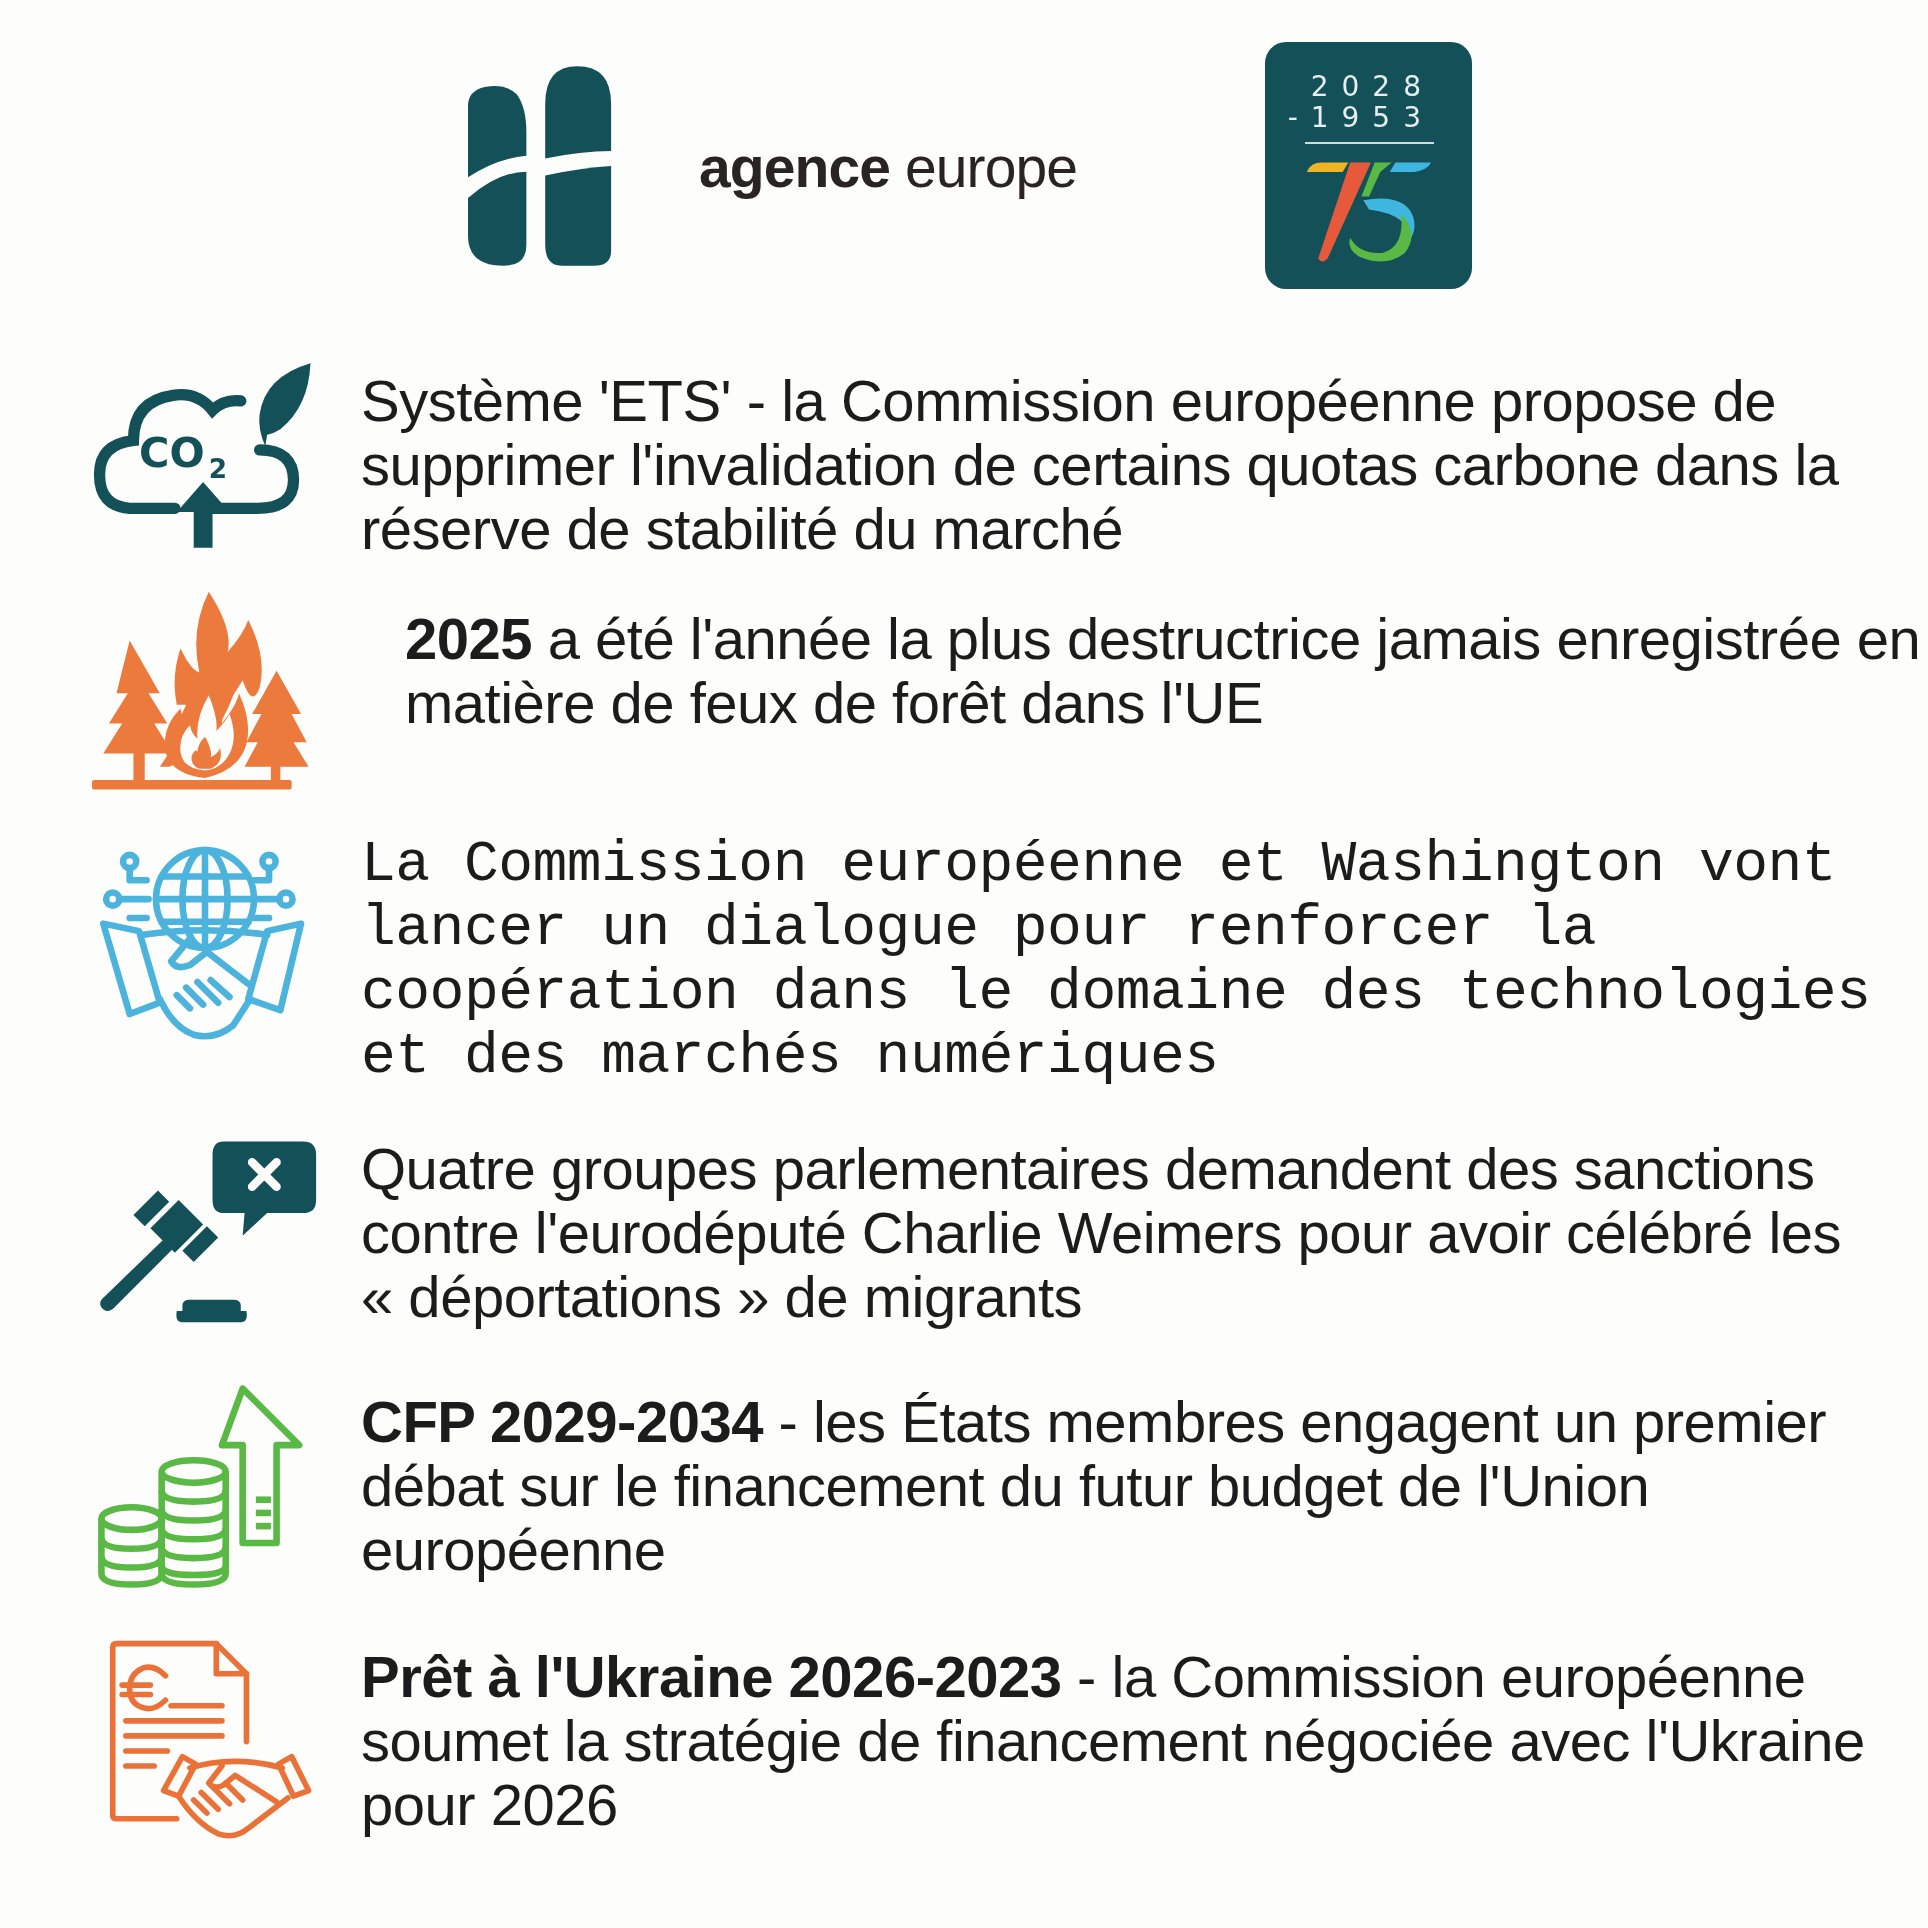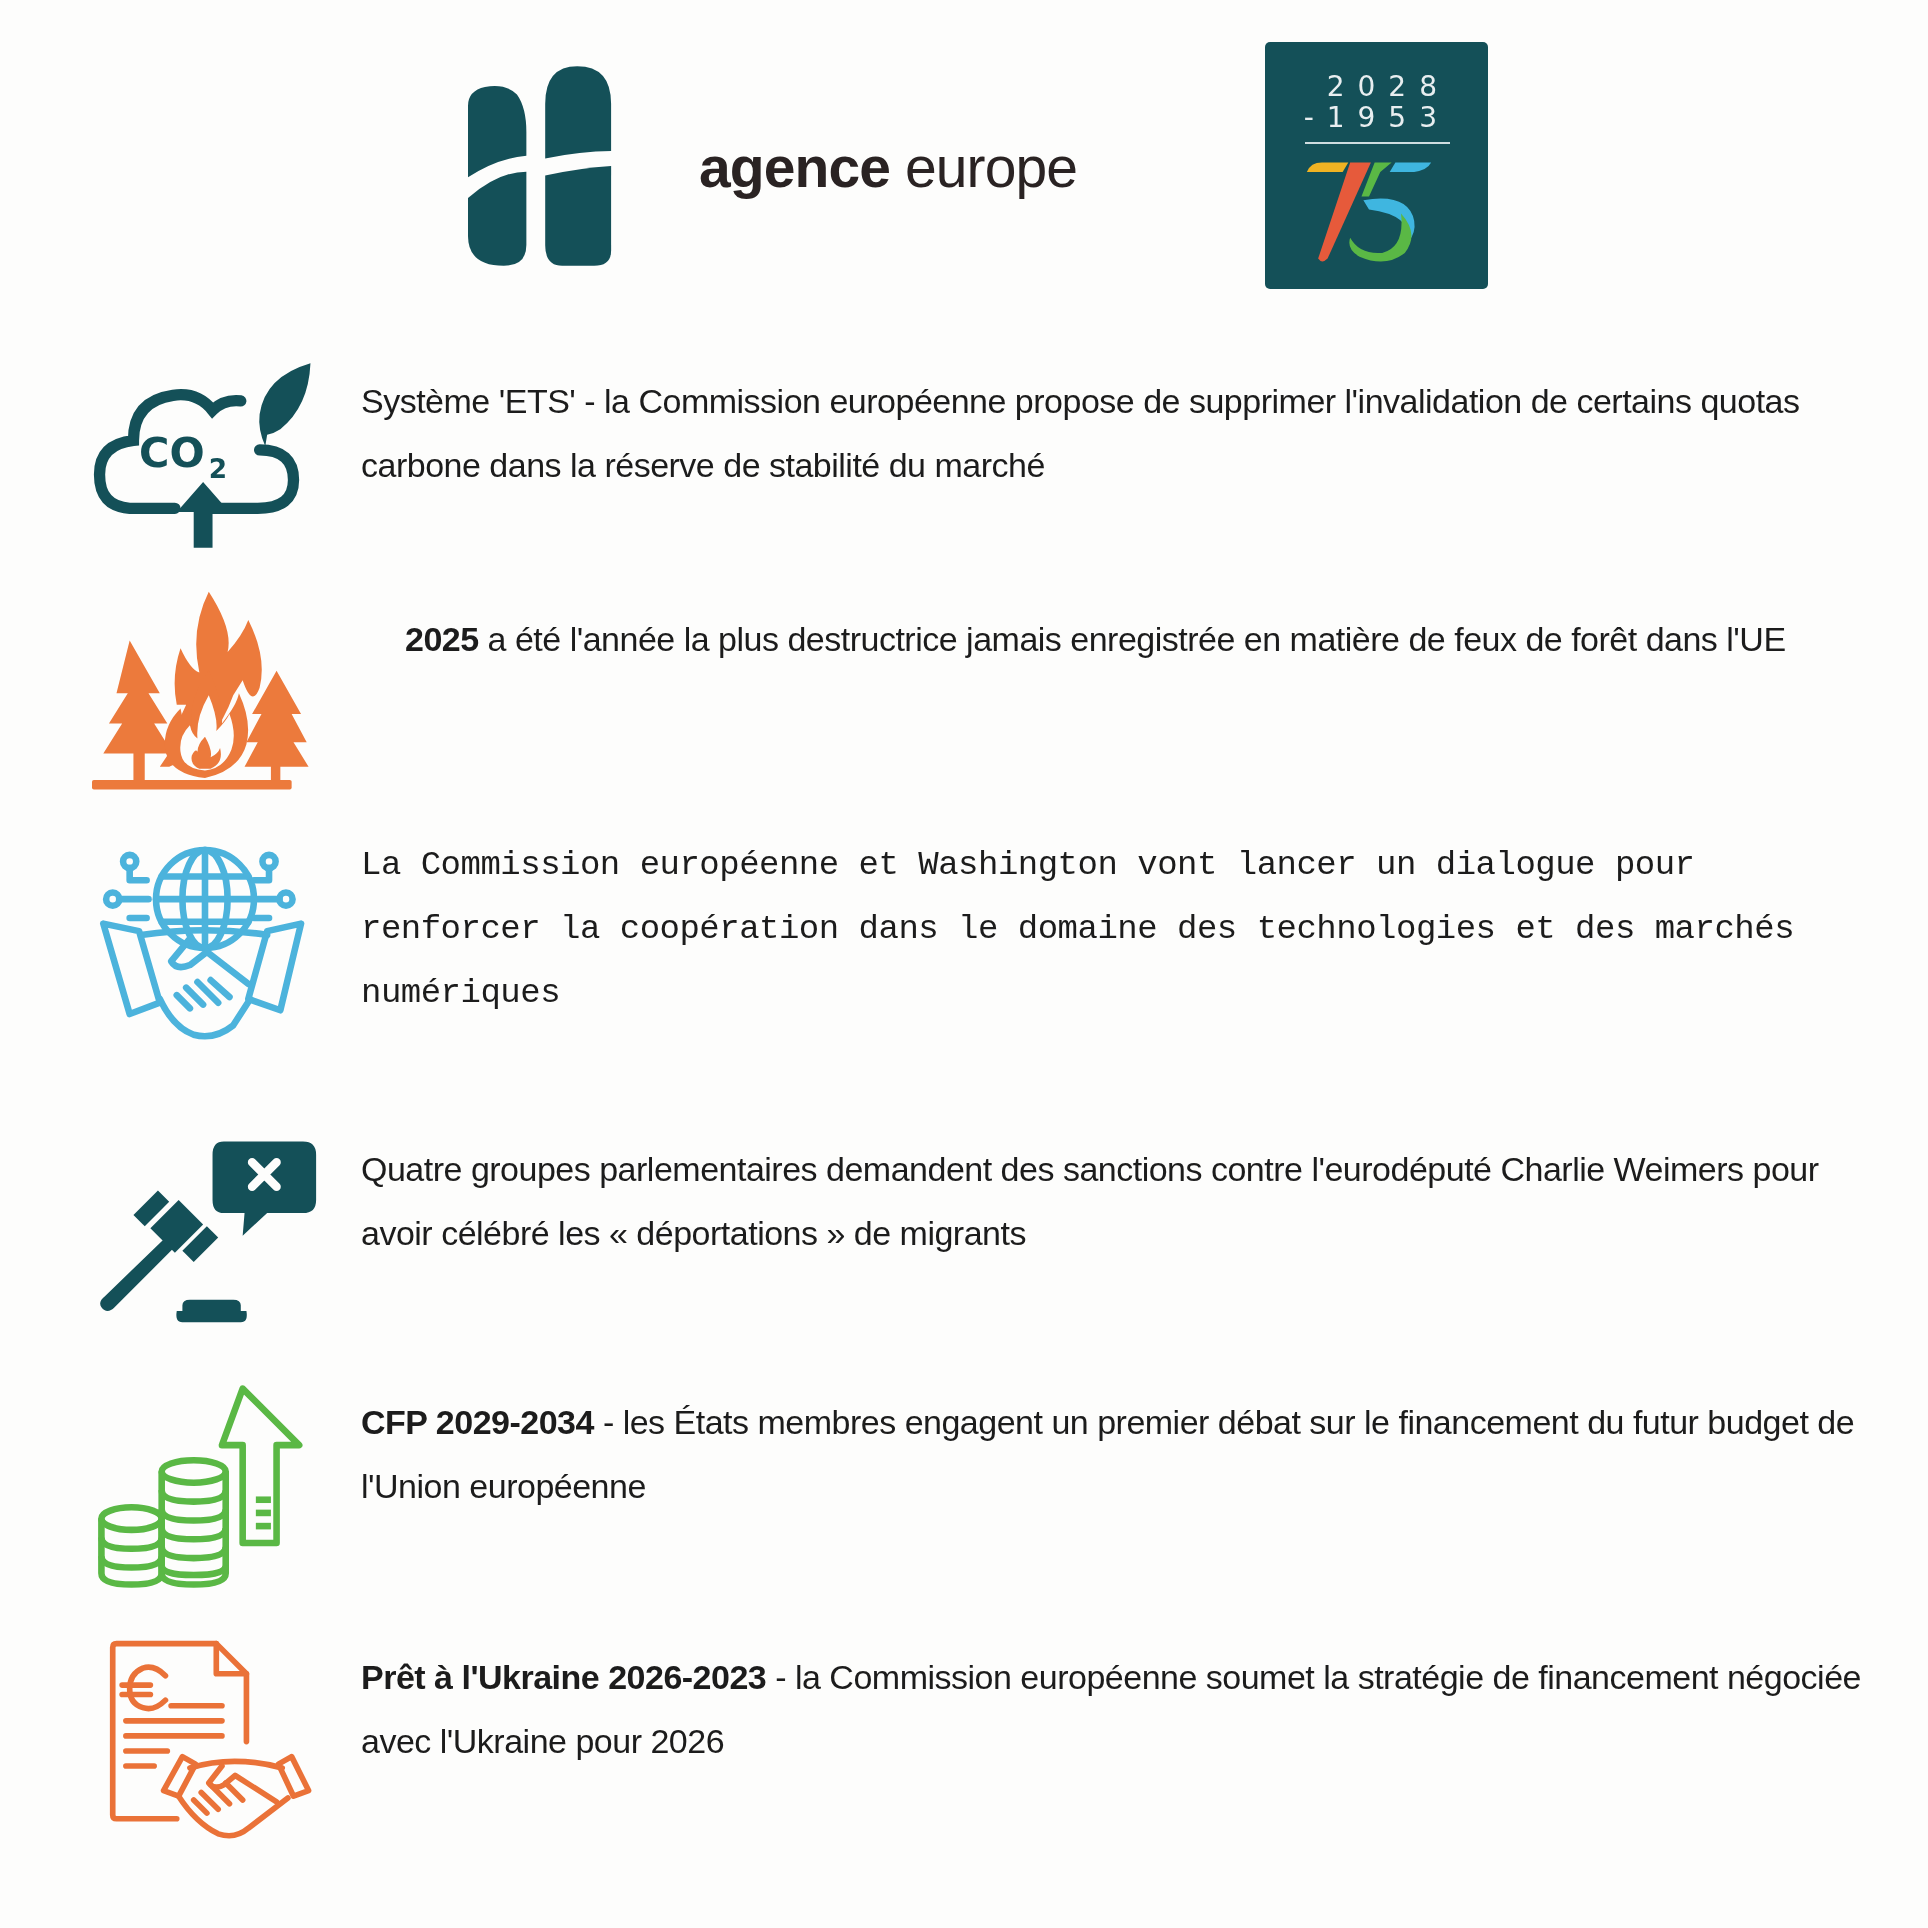--- a/index.html
+++ b/index.html
@@ -12,37 +12,37 @@
   .abs { position: absolute; }
   #logo-mark { left: 468px; top: 66px; width: 209px; height: 200px; }
   #wordmark {
     left: 699px; top: 139px; font-size: 57px; letter-spacing: -0.9px;
     color: #2a2323; white-space: nowrap; line-height: 1;
   }
   #wordmark .w-bold { font-weight: bold; }
   #wordmark .w-reg { font-weight: normal; }
   #badge {
     left: 1265px; top: 42px; width: 207px; height: 247px;
-    background: #145058; border-radius: 5px; padding-left: 16px;
+    background: #145058; border-radius: 21px;
   }
   #badge .yr {
     position: absolute; right: 38px; color: #e8eef0;
     font-size: 28px; letter-spacing: 13px; line-height: 1;
     font-family: "DejaVu Sans", sans-serif; font-weight: normal;
   }
   #badge .yr1 { top: 31px; }
   #badge .yr2 { top: 62px; }
   #badge .rule { position: absolute; left: 40px; right: 38px; top: 100px; height: 1.9px; background: #cfdde0; }
   #badge svg { position: absolute; left: 38px; top: 113px; }
 
   .item { position: absolute; left: 0; width: 1928px; }
   .item .icon { position: absolute; left: 92px; width: 226px; height: 217px; }
   .item .text {
     position: absolute; left: 361px; width: 1525px;
-    font-size: 34px; line-height: 64px; letter-spacing: -0.5px;
+    font-size: 58px; line-height: 64px; letter-spacing: -0.5px;
     color: #1c1c1c;
   }
   .item .text b { font-weight: bold; }
 </style>
 </head>
 <body>
 
 <div id="logo-mark" class="abs">
   <svg width="209" height="200" viewBox="0 0 222 212">
 

